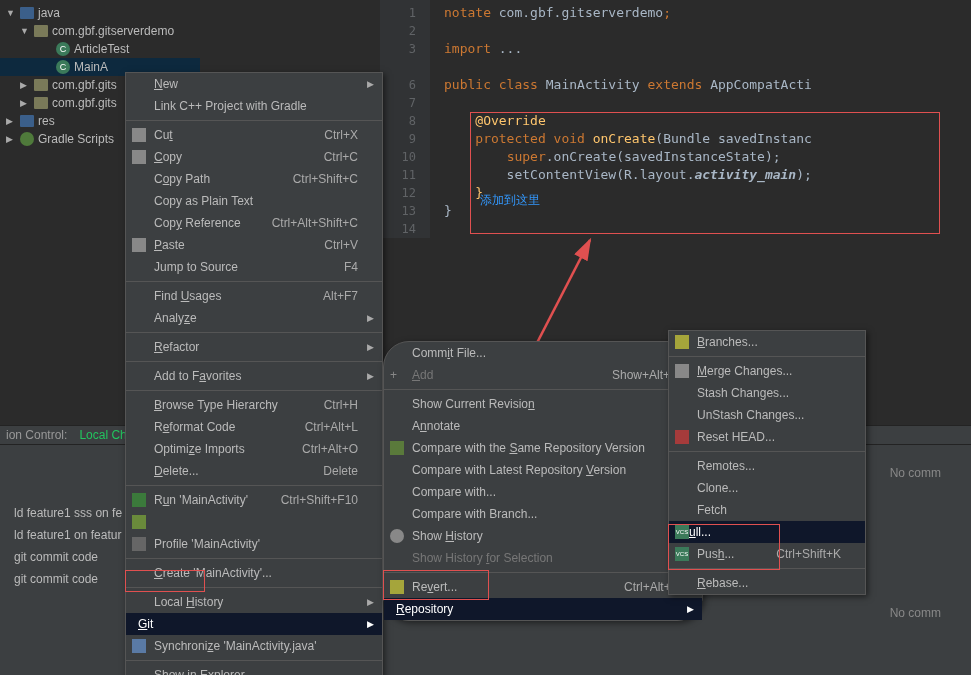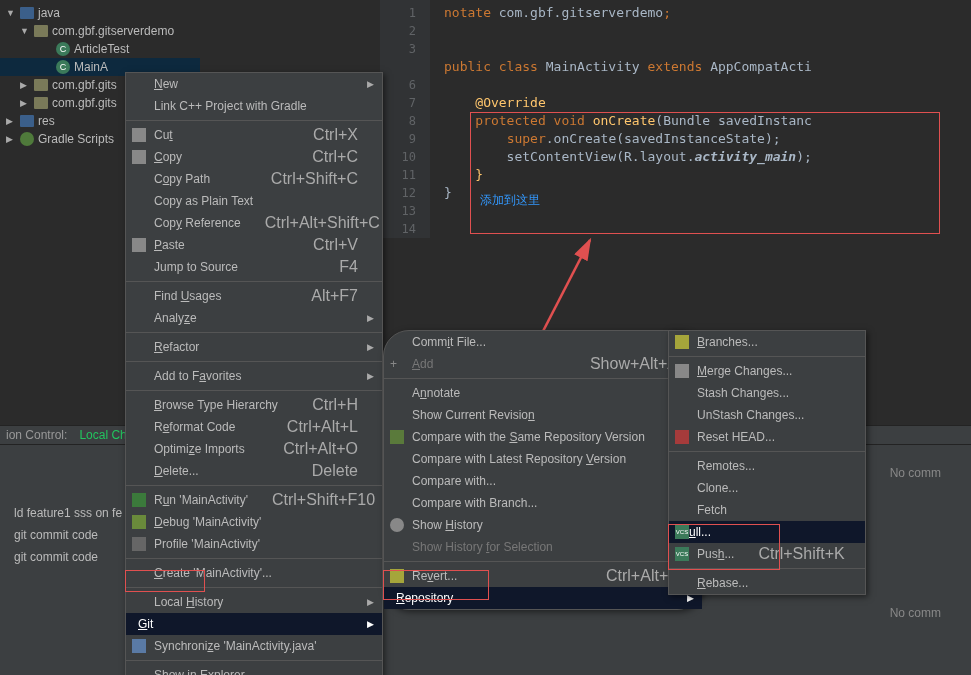--- a/index.html
+++ b/index.html
@@ -37,21 +37,21 @@
 .anno-text { position:absolute; font-size:12px; }
 .anno-blue { color:#3399ff;}
 .arrow-svg { position:absolute; pointer-events:none; }
 
 .menu { position:absolute; background:#3c3f41; border:1px solid #555; box-shadow:2px 2px 6px rgba(0,0,0,.5); }
 .menu-item { padding:3px 24px 3px 28px; display:flex; align-items:center; height:22px; position:relative; white-space:nowrap; }
 .menu-item.selected { background:#0f172a; color:#fff;padding-left:12px; }
 .menu-item.disabled { color:#777; }
 .menu-sep { height:1px; background:#555; margin:3px 0; }
 .menu-label { flex:1; }
-.menu-short { margin-left:24px; color:#aaa; font-size:16px; }
+.menu-short { margin-left:24px; color:#aaa; font-size:12px; }
 .menu-arrow { position:absolute; right:8px; font-size:9px; color:#aaa; }
 .menu-item.selected .menu-arrow { color:#fff; }
 .menu-ico { position:absolute; left:6px; width:14px; height:14px; }
 .ul { text-decoration:underline; }
 .red-box { position:absolute; border:1px solid #e05050; pointer-events:none; }
 
 .bottom-panel { position:absolute; left:0; bottom:0; right:0; height:250px; background:#3c3f41; border-top:1px solid #232323; }
 .bp-tabs { display:flex; padding:2px 6px; border-bottom:1px solid #232323; gap:12px; font-size:12px; color:#999; align-items:center;}
 .bp-list { padding:6px; }
 .bp-row { padding:4px 8px; color:#bbb; }
@@ -113,20 +113,21 @@
       <div class="ln">9</div>
     <div class="ln">10</div>
       <div class="ln">11</div>
       <div class="ln">12</div>
       <div class="ln">13</div>
       <div class="ln">14</div>
   </div>
   <div class="code">
     <div class="code-line"><span class="kw">notate </span><span class="ident">com.gbf.gitserverdemo</span><span class="kw">;</span></div>
     <div class="code-line"></div>
+    <div class="code-line"><span class="kw">import </span><span class="ident">...</span></div>
     <div class="code-line"></div>
     <div class="code-line"><span class="kw">public class </span><span class="ident">MainActivity </span><span class="kw">extends </span><span class="ident">AppCompatActi</span></div>
     <div class="code-line"></div>
     <div class="code-line"><span class="ident">    </span><span class="method">@Override</span></div>
     <div class="code-line"><span class="ident">    </span><span class="kw">protected void </span><span class="method">onCreate</span><span class="ident">(Bundle savedInstanc</span></div>
     <div class="code-line"><span class="ident">        </span><span class="kw">super</span><span class="ident">.onCreate(savedInstanceState);</span></div>
     <div class="code-line"><span class="ident">        setContentView(R.layout.</span><span class="param">activity_main</span><span class="ident">);</span></div>
     <div class="code-line"><span class="ident">    </span><span class="method">}</span></div>
     <div class="code-line"><span class="ident">}</span></div>
   </div>
@@ -143,20 +144,21 @@
   <line x1="40" y1="340" x2="210" y2="10" stroke="#e05050" stroke-width="2.5" marker-end="url(#ah)"></line>
 </svg>
 
 <div class="bottom-panel">
   <div class="bp-tabs">
     <span>ion Control:</span>
     <span style="color:#22c55e;">Local Ch</span>
   </div>
   <div class="bp-list" style="position:absolute; top:70px;">
     <div class="bp-row">ld feature1 sss on fe</div>
+    <div class="bp-row">ld feature1 on  featur</div>
     <div class="bp-row">git commit code</div>
     <div class="bp-row">git commit code</div>
   </div>
   <div class="bp-right">No comm</div>
   <div class="bp-right" style="top:180px;">No comm</div>
 </div>
 
 <div class="menu" style="left:125px; top:72px; width:258px;">
   <div class="menu-item">
       <span class="menu-label"><span class="ul">N</span>ew</span>
@@ -233,21 +235,20 @@
       <span class="menu-short">Delete</span>
     </div>
   <div class="menu-sep"></div>
   <div class="menu-item">
       <span class="menu-ico" style="background:#3b7a3b;"></span>
       <span class="menu-label">R<span class="ul">u</span>n 'MainActivity'</span>
       <span class="menu-short">Ctrl+Shift+F10</span>
     </div>
   <div class="menu-item">
       <span class="menu-ico" style="background:#6a8a3b;"></span>
-      <span class="menu-label"><span class="ul">D</span>ebug 'MainActivity'</span>
     </div>
   <div class="menu-item">
       <span class="menu-ico" style="background:#666;"></span>
       <span class="menu-label">Profile 'MainActivity'</span>
     </div>
   <div class="menu-sep"></div>
   <div class="menu-item">
       <span class="menu-label"><span class="ul">C</span>reate 'MainActivity'...</span>
     </div>
   <div class="menu-sep"></div>
@@ -263,35 +264,35 @@
       <span class="menu-ico" style="background:#5a7aa5;"></span>
       <span class="menu-label">Synchroni<span class="ul">z</span>e 'MainActivity.java'</span>
     </div>
   <div class="menu-sep"></div>
   <div class="menu-item">
       <span class="menu-label">Show in Explorer</span>
     </div>
 
 </div>
 
-<div class="menu" style="left:383px; top:330px; width:320px;border-radius:26px;">
+<div class="menu" style="left:383px; top:341px; width:320px;border-radius:26px;">
   <div class="menu-item">
       <span class="menu-label">Comm<span class="ul">i</span>t File...</span>
     </div>
   <div class="menu-item disabled">
       <span class="menu-ico" style="color:#888;">+</span>
       <span class="menu-label"><span class="ul">A</span>dd</span>
       <span class="menu-short">Show+Alt+A</span>
     </div>
   <div class="menu-sep"></div>
   <div class="menu-item">
+      <span class="menu-label">Show Current Revisio<span class="ul">n</span></span>
+    </div>
+  <div class="menu-item">
       <span class="menu-label">A<span class="ul">n</span>notate</span>
-    </div>
-  <div class="menu-item">
-      <span class="menu-label">Show Current Revisio<span class="ul">n</span></span>
     </div>
   <div class="menu-item">
       <span class="menu-ico" style="background:#5a7a3b;"></span>
       <span class="menu-label">Compare with the <span class="ul">S</span>ame Repository Version</span>
     </div>
   <div class="menu-item">
       <span class="menu-label">Compare with Latest Repository <span class="ul">V</span>ersion</span>
     </div>
   <div class="menu-item">
       <span class="menu-label">Compare with...</span>

